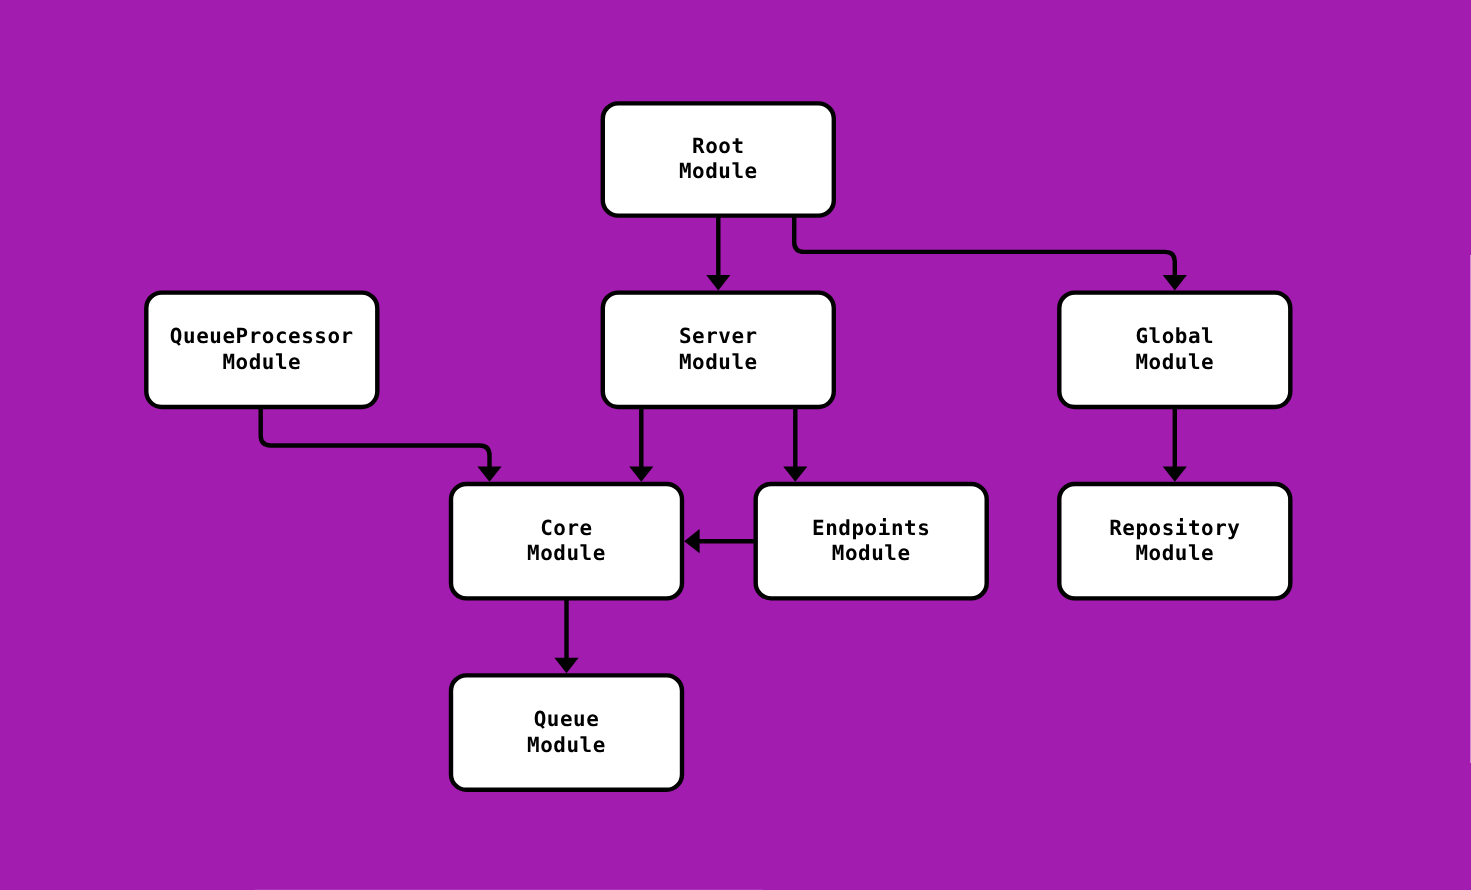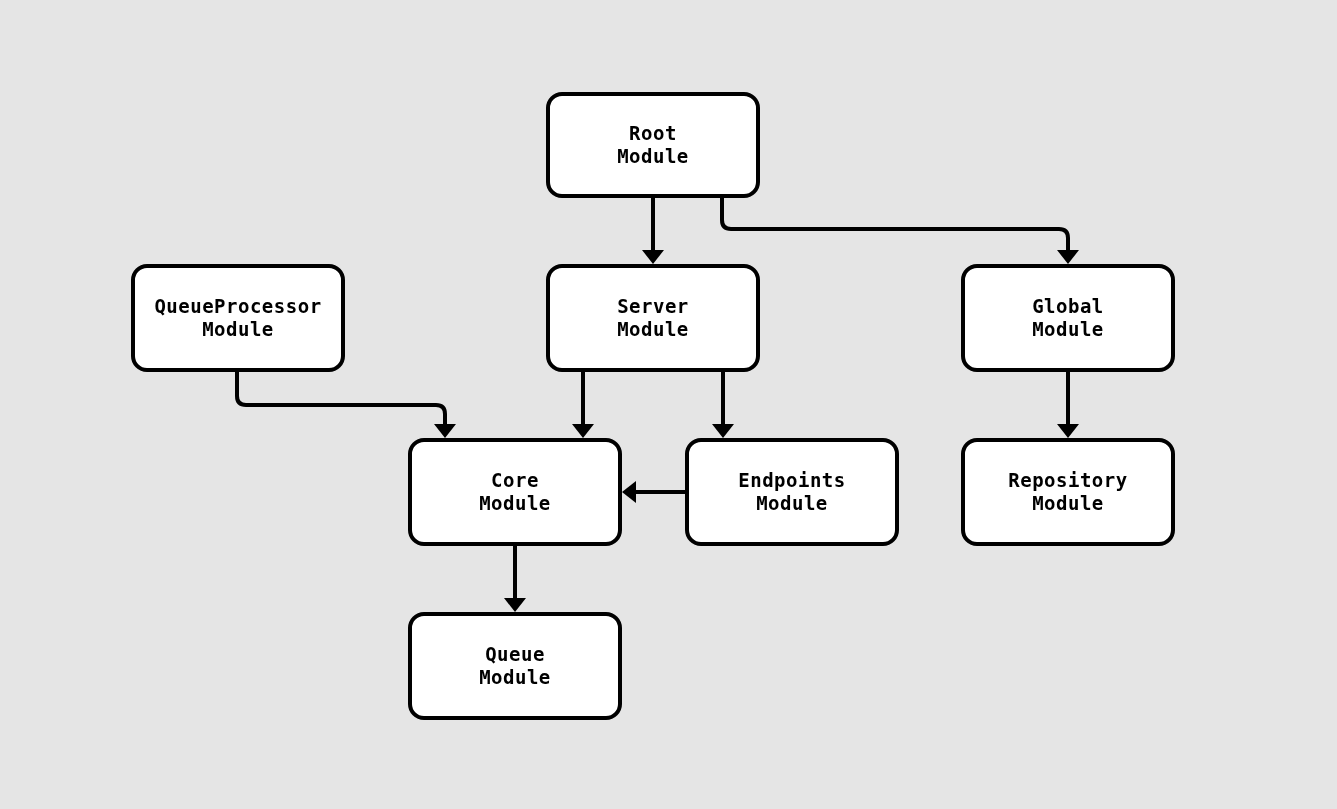--- a/index.html
+++ b/index.html
@@ -11,21 +11,21 @@
   body {
     width: 1337px;
     height: 809px;
     overflow: hidden;
     font-family: "DejaVu Sans Mono", "Liberation Mono", monospace;
   }
   #diagram-root {
     position: relative;
     width: 1337px;
     height: 809px;
-    background: #e5e5e5;
+    background: #a21caf;
   }
   svg#diagram-canvas {
     position: absolute;
     top: 0;
     left: 0;
     width: 1337px;
     height: 809px;
     display: block;
   }
   .node-box {

